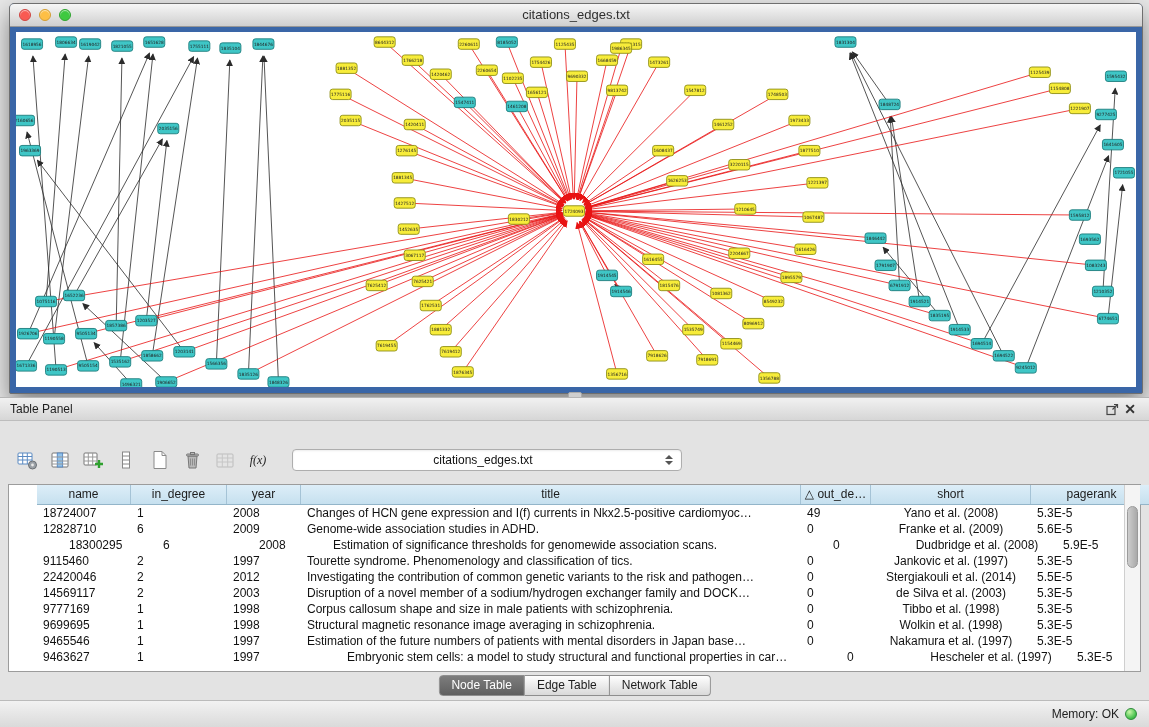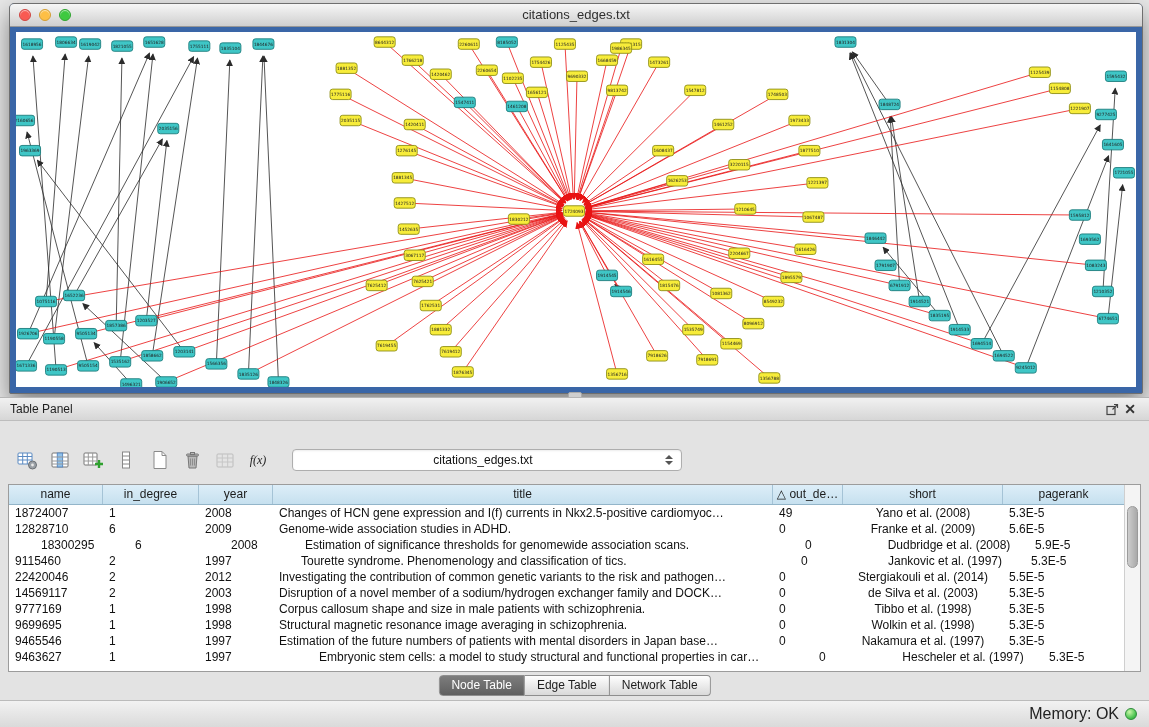--- a/index.html
+++ b/index.html
@@ -33,38 +33,38 @@
 
   .toolbar{position:absolute;left:14px;top:48px;height:28px;display:flex;align-items:center;gap:7px;}
   .tool-btn{width:26px;height:24px;display:flex;align-items:center;justify-content:center;background:transparent;border:none;padding:0;}
   .fx{font-family:"Liberation Serif",serif;font-style:italic;font-size:12px;color:#222;}
   .combo{margin-left:14px;width:390px;height:22px;background:#fff;border:1px solid #aeaeae;border-radius:4px;display:flex;align-items:center;padding:0 8px;box-sizing:border-box;box-shadow:inset 0 1px 2px rgba(0,0,0,.08);}
   .combo-label{flex:1;font-size:12px;color:#111;text-align:center;}
   .combo-arrows{display:flex;flex-direction:column;gap:2px;}
   .tri-up{width:0;height:0;border-left:4px solid transparent;border-right:4px solid transparent;border-bottom:4px solid #555;}
   .tri-down{width:0;height:0;border-left:4px solid transparent;border-right:4px solid transparent;border-top:4px solid #555;}
 
-  .table-box{position:absolute;left:8px;top:86px;width:1133px;height:188px;background:#fff;border:1px solid #9c9c9c;box-sizing:border-box;}
+  .table-box{position:absolute;left:8px;top:86px;width:1133px;height:188px;background:#fff;border:1px solid #9c9c9c;box-sizing:border-box;padding-left:28px;}
   .thead{display:flex;height:19px;background:linear-gradient(#ddeef8,#c6e0ef);border-bottom:1px solid #93b5c9;width:1116px;}
   .hcell{box-sizing:border-box;border-right:1px solid #a5c3d6;font-size:12px;color:#1c1c1c;text-align:center;line-height:18px;overflow:hidden;white-space:nowrap;}
   .trow{display:flex;height:16px;width:1116px;}
   .cell{box-sizing:border-box;font-size:12px;color:#111;line-height:16px;padding:0 6px;overflow:hidden;white-space:nowrap;text-overflow:ellipsis;}
   .cell.c5{text-align:center;}
   .vscroll{position:absolute;right:0;top:0;bottom:0;width:15px;background:#f4f4f4;border-left:1px solid #cfcfcf;}
   .vthumb{position:absolute;left:2px;right:2px;top:21px;height:60px;background:linear-gradient(90deg,#cdcdcd,#a9a9a9);border:1px solid #9a9a9a;border-radius:6px;}
 
   .tabs{position:absolute;left:50%;top:277px;transform:translateX(-50%);display:flex;}
   .tab{font-size:12px;line-height:17px;padding:1px 12px;border:1px solid #8e8e8e;border-left:none;background:linear-gradient(#fefefe,#d9d9d9);color:#1d1d1d;}
   .tab:first-child{border-left:1px solid #8e8e8e;border-radius:4px 0 0 4px;}
   .tab:last-child{border-radius:0 4px 4px 0;}
   .tab.active{background:linear-gradient(#7d7d7d,#5f5f5f);color:#fff;}
 
   
   .statusbar{position:absolute;left:0;top:700px;width:1149px;height:27px;background:linear-gradient(#f2f2f2,#dadada);border-top:1px solid #bbb;display:flex;align-items:center;justify-content:flex-end;padding:0 12px;box-sizing:border-box;gap:6px;}
-  .mem-label{font-size:16px;color:#222;}
+  .mem-label{font-size:12px;color:#222;}
   .mem-dot{width:12px;height:12px;border-radius:50%;background:radial-gradient(circle at 35% 30%,#c9f7a8,#49c24f 65%,#2f9a38);border:1px solid #2c8c39;box-sizing:border-box;}
 </style>
 </head>
 <body>
 
 <div id="app">
 
   <div class="net-window">
     <div class="titlebar">
       <div class="traffic">
@@ -774,21 +774,21 @@
             <div class="cell c2" style="width: 74px;">2008</div>
             <div class="cell c3" style="width: 500px;">Estimation of significance thresholds for genomewide association scans.</div>
             <div class="cell c4" style="width: 70px;">0</div>
             <div class="cell c5" style="width: 160px;">Dudbridge et al. (2008)</div>
             <div class="cell c6" style="flex: 1 1 0%;">5.9E-5</div>
           </div>
           <div class="trow">
             <div class="cell c0" style="width: 94px;">9115460</div>
             <div class="cell c1" style="width: 96px;">2</div>
             <div class="cell c2" style="width: 74px;">1997</div>
-            <div class="cell c3" style="width: 500px; margin-left: 22px;">Tourette syndrome. Phenomenology and classification of tics.</div>
+            <div class="cell c3" style="width: 500px;">Tourette syndrome. Phenomenology and classification of tics.</div>
             <div class="cell c4" style="width: 70px;">0</div>
             <div class="cell c5" style="width: 160px;">Jankovic et al. (1997)</div>
             <div class="cell c6" style="flex: 1 1 0%;">5.3E-5</div>
           </div>
           <div class="trow">
             <div class="cell c0" style="width: 94px;">22420046</div>
             <div class="cell c1" style="width: 96px;">2</div>
             <div class="cell c2" style="width: 74px;">2012</div>
             <div class="cell c3" style="width: 500px;">Investigating the contribution of common genetic variants to the risk and pathogen…</div>
             <div class="cell c4" style="width: 70px;">0</div>

